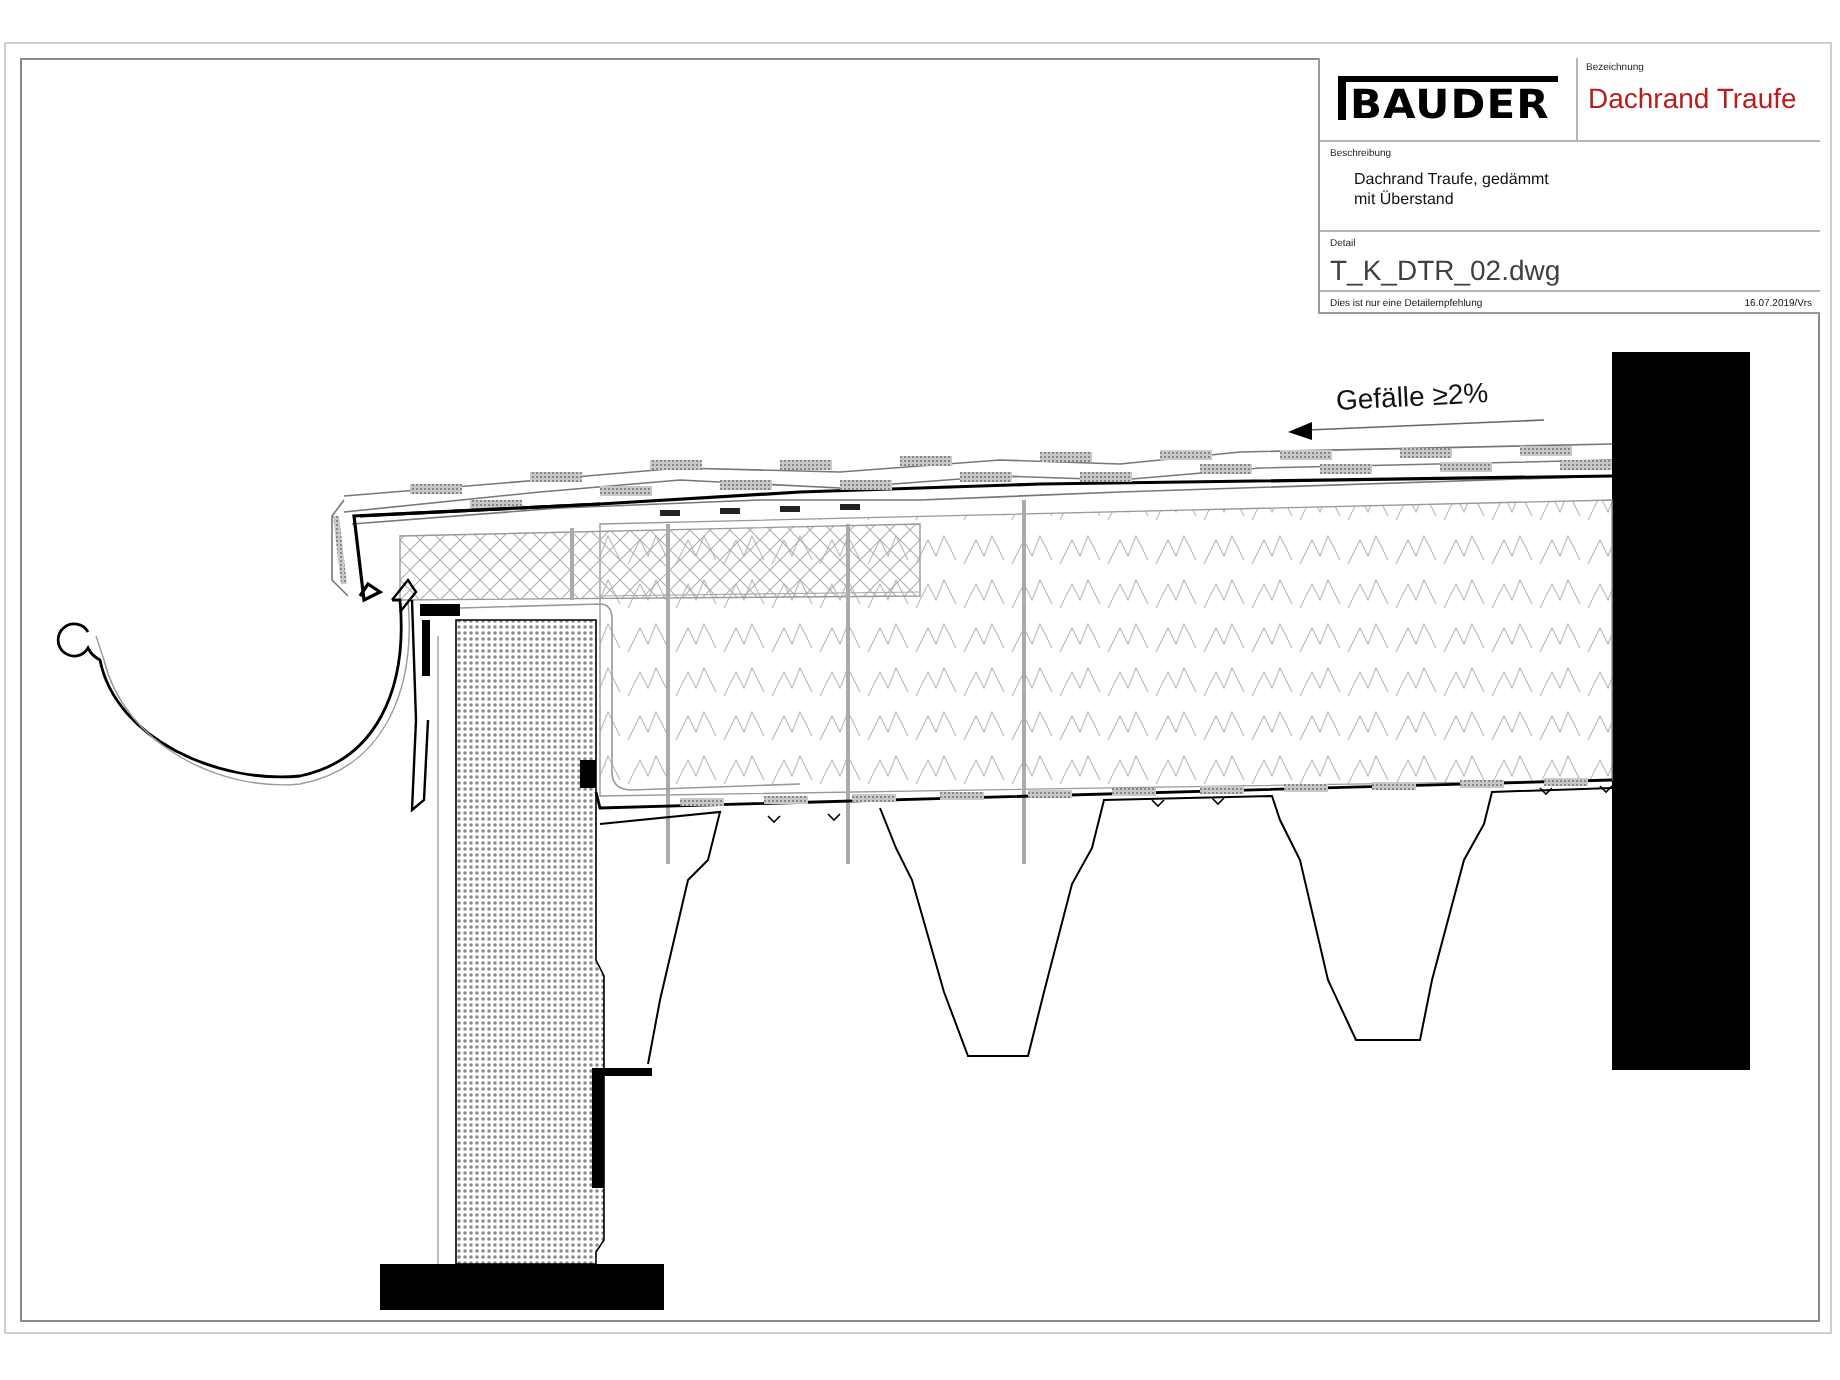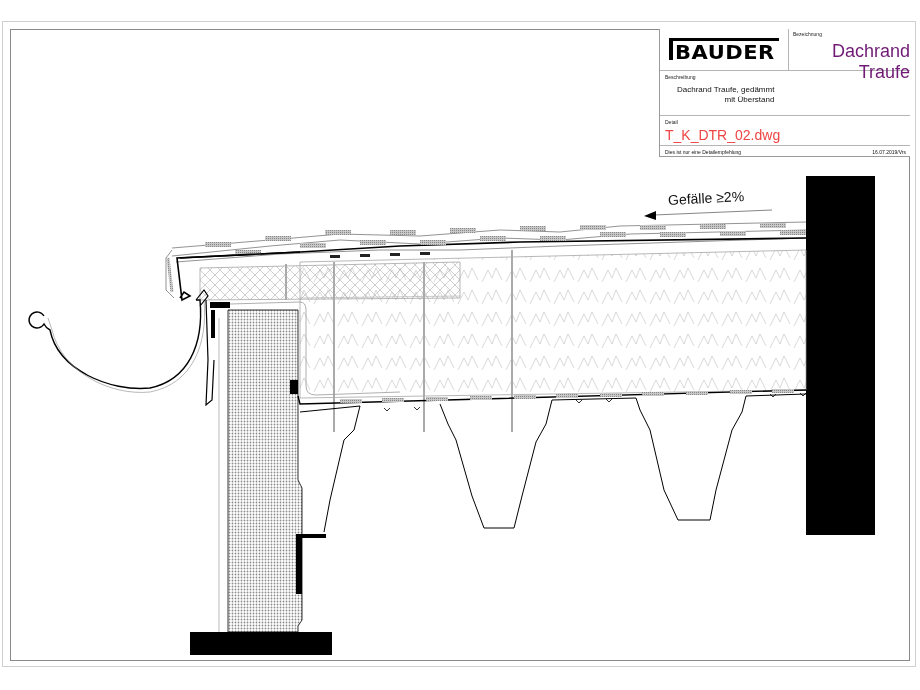--- a/index.html
+++ b/index.html
@@ -1,29 +1,29 @@
 <!DOCTYPE html>
 <html><head>
 <meta charset="utf-8">
 <style>
   html,body{margin:0;padding:0;background:#fff;}
   body{width:920px;height:690px;position:relative;overflow:hidden;font-family:"Liberation Sans",sans-serif;}
   .sheet{position:absolute;left:2px;top:21px;width:914px;height:646px;border:1px solid #cfcfcf;box-sizing:border-box;}
   .frame{position:absolute;left:10px;top:29px;width:900px;height:632px;border:1px solid #8a8a8a;box-sizing:border-box;}
-  .tb{position:absolute;left:659px;top:29px;width:251px;height:128px;border-left:1px solid #9a9a9a;border-bottom:1px solid #9a9a9a;box-sizing:border-box;background:#fff;text-align:right;}
+  .tb{position:absolute;left:659px;top:29px;width:251px;height:128px;border-left:1px solid #9a9a9a;border-bottom:1px solid #9a9a9a;box-sizing:border-box;background:#fff;}
   .tb .row{position:absolute;left:0;width:100%;border-bottom:1px solid #b5b5b5;box-sizing:border-box;}
   .lbl{position:absolute;font-size:5px;color:#222;}
   .logo-cell{position:absolute;left:0;top:0;width:129px;height:42px;border-right:1px solid #b5b5b5;box-sizing:border-box;}
   .logo{position:absolute;left:9px;top:9px;width:110px;height:26px;}
   .logo .bar{position:absolute;left:0;top:0;width:110px;height:3px;background:#000;}
   .logo .stem{position:absolute;left:0;top:0;width:4px;height:22px;background:#000;}
   .logo .txt{position:absolute;left:6px;top:4px;font-family:"DejaVu Sans",sans-serif;font-weight:bold;font-size:20px;letter-spacing:0.5px;line-height:20px;color:#000;transform:scaleX(1.05);transform-origin:left;}
-  .bez-val{position:absolute;left:134px;top:12px;font-size:18px;color:#701a75;}
+  .bez-val{position:absolute;left:134px;top:12px;font-size:14px;color:#b91c1c;}
   .desc{position:absolute;left:17px;top:56px;font-size:8px;line-height:10px;color:#111;}
-  .detail{position:absolute;left:5px;top:98px;font-size:14px;color:#ef4444;}
+  .detail{position:absolute;left:5px;top:98px;font-size:14px;color:#404040;}
   .note{position:absolute;left:5px;top:120px;font-size:5px;color:#111;}
   .date{position:absolute;right:4px;top:120px;font-size:5px;color:#111;}
   svg.draw{position:absolute;left:0;top:0;}
   .gefaelle{position:absolute;left:668px;top:192px;font-size:14px;color:#111;transform:rotate(-3deg);transform-origin:left;}
 </style>
 </head>
 <body>
 
 <div class="sheet"></div>
 <div class="frame"></div>

